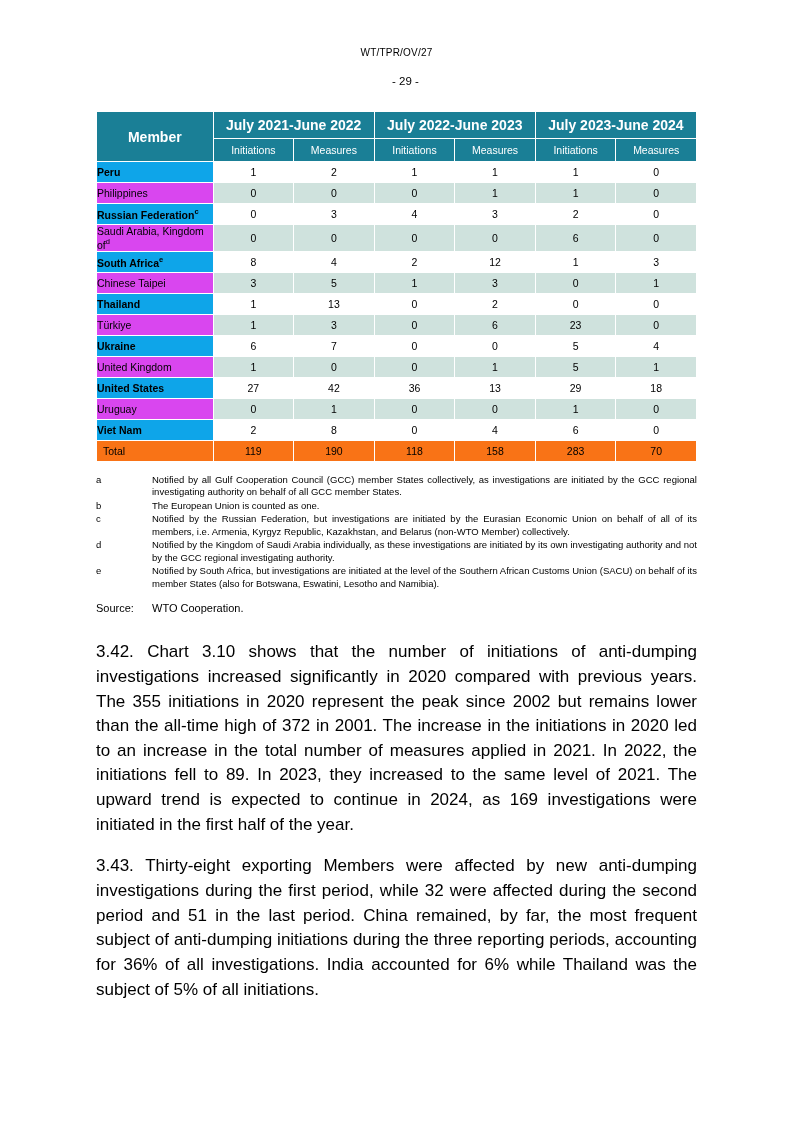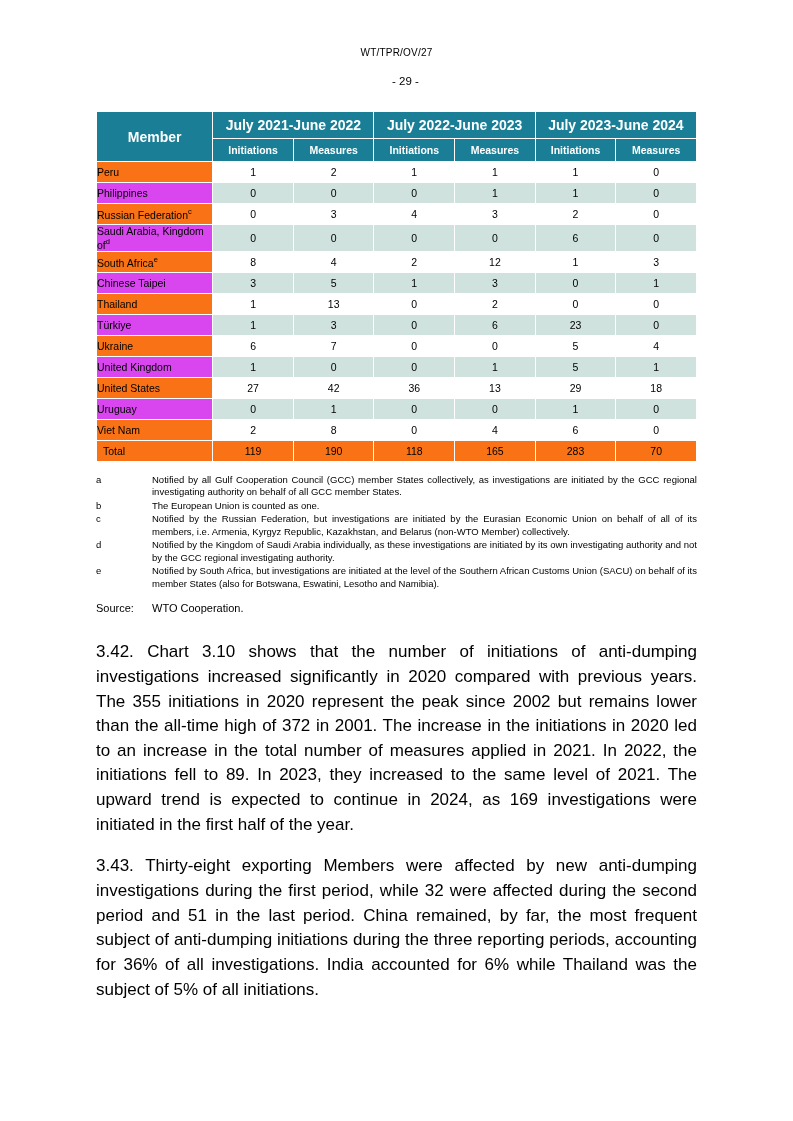--- a/index.html
+++ b/index.html
@@ -60,21 +60,21 @@
     background: #1a7f96;
     color: #ffffff;
     font-weight: bold;
     text-align: center;
     vertical-align: middle;
     width: 112px;
   }
   .hdr-sub th {
     background: #1a7f96;
     color: #ffffff;
-    font-weight: bold;
+    font-weight: normal;
     font-size: 10.5px;
     height: 22px;
     vertical-align: middle;
     border: 1px solid #ffffff;
   }
   table.data tbody td {
     height: 20px;
     vertical-align: middle;
     font-size: 10.5px;
     border: 1px solid #ffffff;
@@ -83,21 +83,21 @@
     text-align: left;
     padding-left: 6px;
     width: 112px;
   }
   td.num {
     text-align: center;
     width: 81px;
   }
   tr.odd td.member { background: #d946ef; }
   tr.odd td.num { background: #cfe2dd; }
-  tr.even td.member { background: #f97316; }
+  tr.even td.member { background: #0ea5e9; font-weight: bold; }
   tr.even td.num { background: #ffffff; }
   tr.total td {
     background: #f97316;
     font-weight: normal;
     height: 22px;
   }
   tr.total td.member { padding-left: 6px; }
   .table-outline {
     border: 1px solid #7f7f7f;
   }
@@ -287,21 +287,21 @@
             <td class="num">0</td>
             <td class="num">4</td>
             <td class="num">6</td>
             <td class="num">0</td>
           </tr>
           <tr class="total">
             <td class="member">Total</td>
             <td class="num">119</td>
             <td class="num">190</td>
             <td class="num">118</td>
-            <td class="num">165</td>
+            <td class="num">158</td>
             <td class="num">283</td>
             <td class="num">70</td>
           </tr>
         </tbody>
     </table>
   </div>
 
   <div class="notes" id="footnotes">
   <div class="note-row">
         <div class="note-key">a</div>

